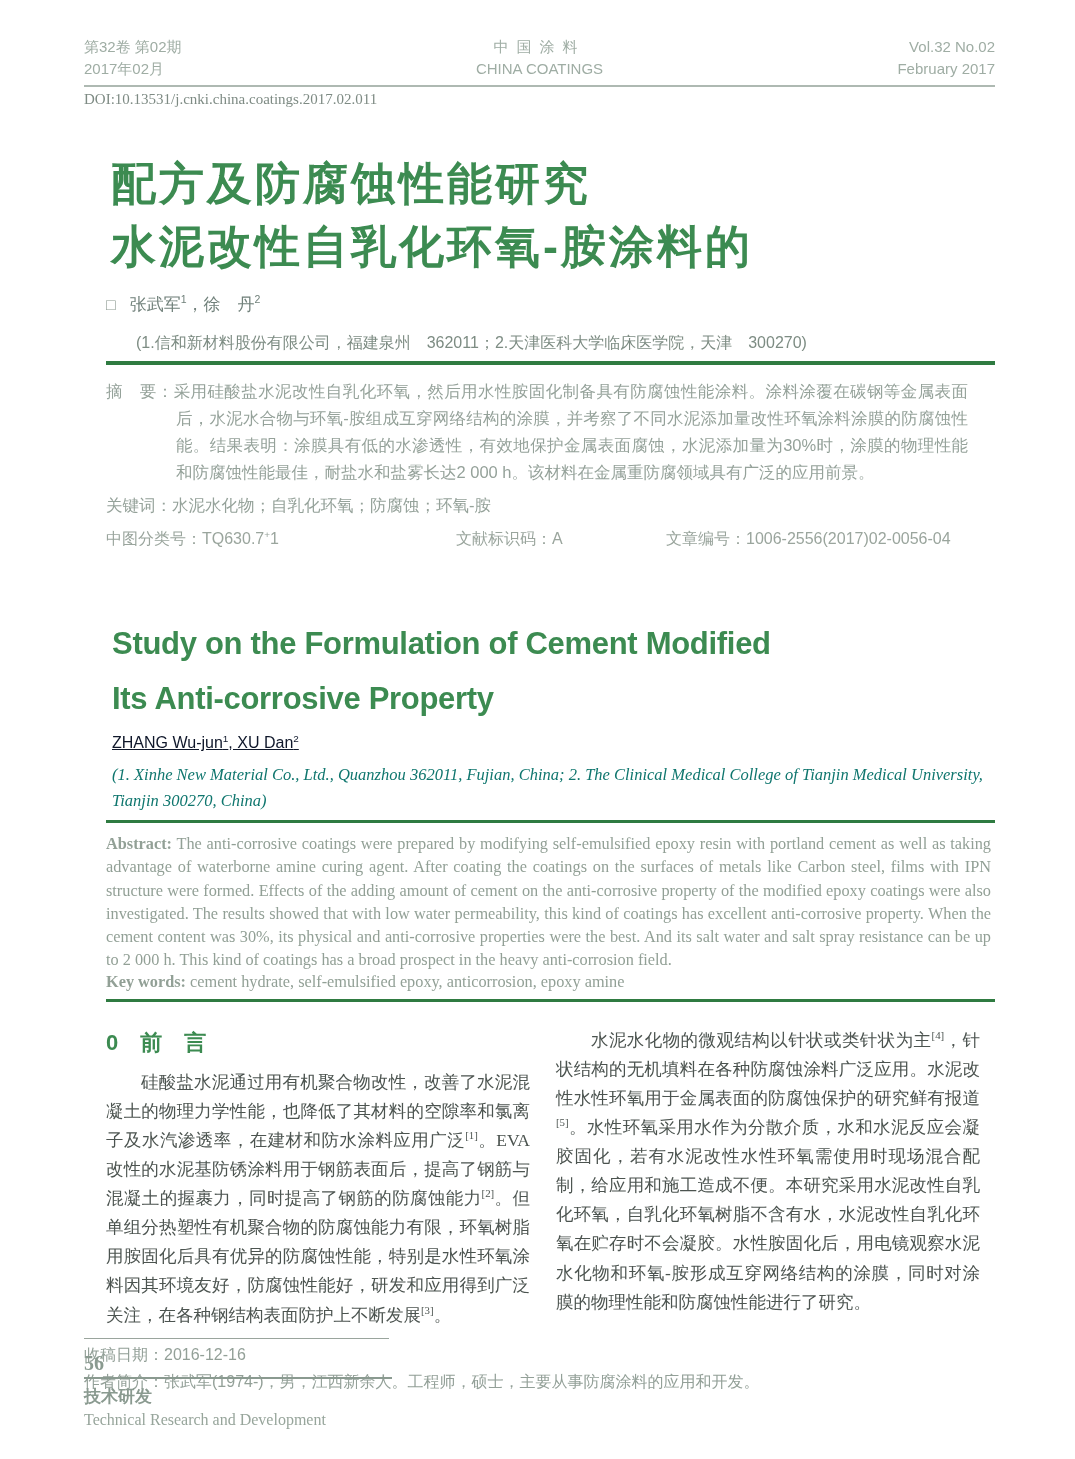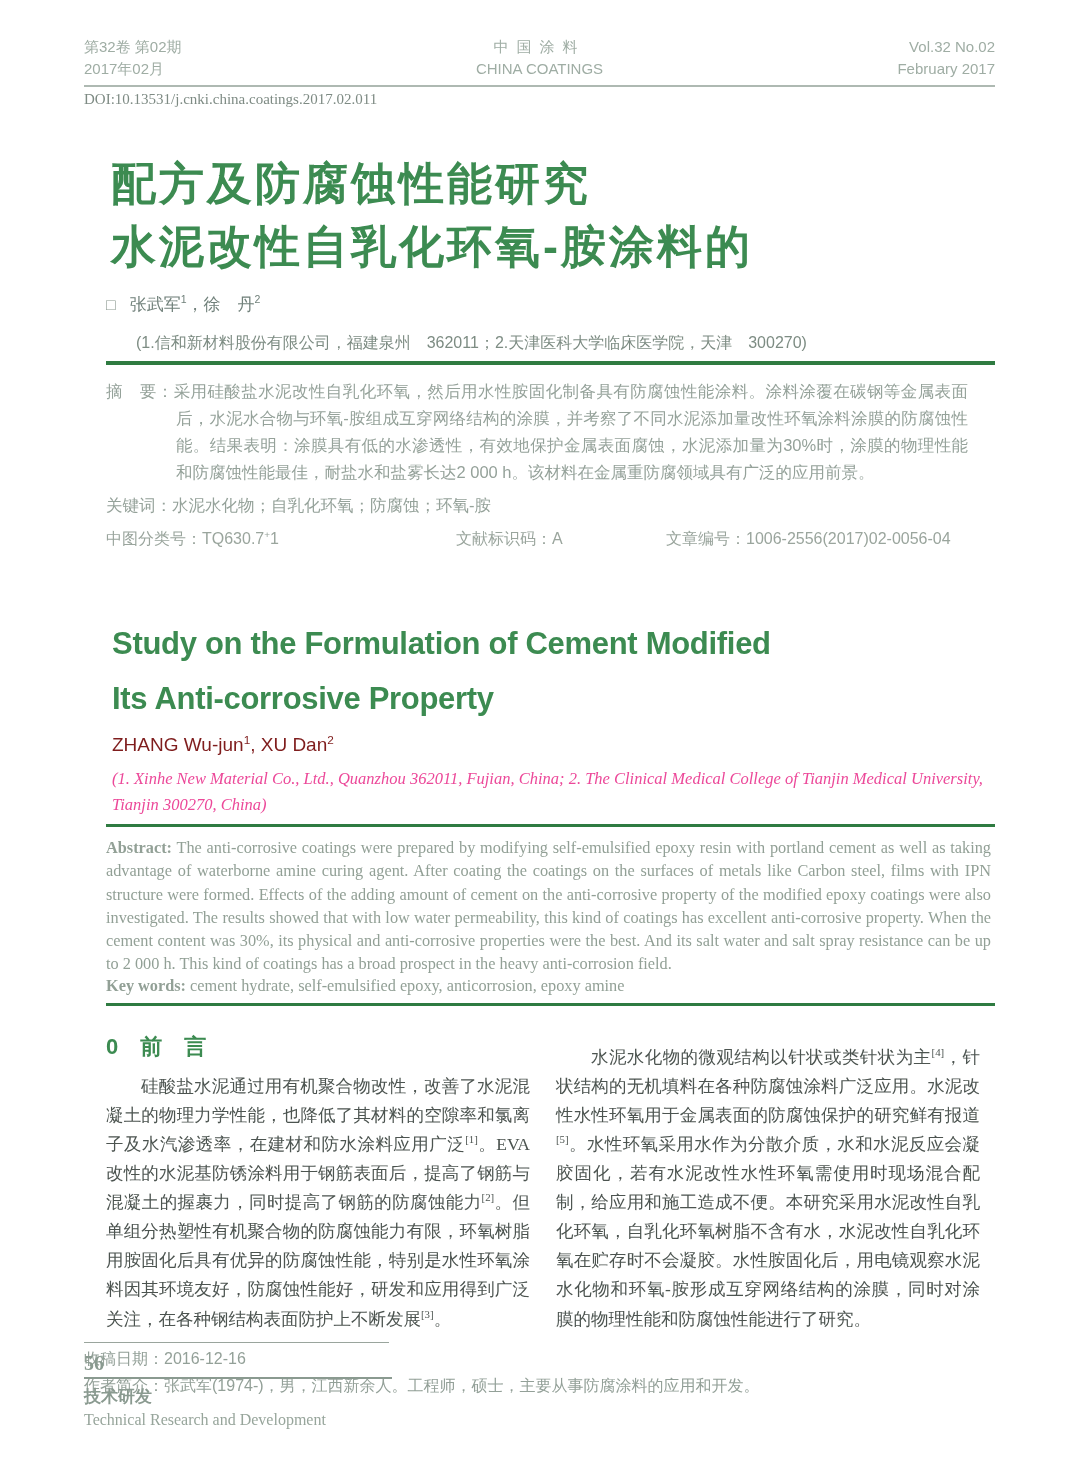--- a/index.html
+++ b/index.html
@@ -36,34 +36,34 @@
             font-size:16.5px; line-height:1.63; color:#95a29a; text-align:justify; }
   .abs-zh .lbl { color:#95a29a; }
   .kw-zh { margin-top:9px; font-size:16.5px; color:#95a29a; }
   .meta-row { margin-top:12px; display:flex; font-size:16px; color:#9aa59d; }
   .meta-row .m1 { flex:0 0 350px; }
   .meta-row .m2 { flex:0 0 210px; }
 
   
   .title-en { margin-top:66px; margin-left:6px; color:#3c8b51; font-size:31px;
               font-weight:bold; letter-spacing:-0.3px; line-height:1.78; }
-  .authors-en { margin-top:8px; margin-left:6px; font-size:19px; color:#7f1d1d; }
+  .authors-en { margin-top:8px; margin-left:6px; font-size:16px; color:#0f172a;text-decoration:underline; }
   .affil-en { margin-top:10px; margin-left:6px; width:880px;
               font-family:"Liberation Serif","DejaVu Serif",serif; font-style:italic;
-              font-size:16.5px; line-height:1.55; color:#ec4899; }
+              font-size:16.5px; line-height:1.55; color:#0f766e; }
   .abs-en { margin-top:9px; width:885px;
             font-family:"Liberation Serif","DejaVu Serif",serif;
             font-size:16.3px; line-height:1.42; color:#92a096; text-align:justify; }
   .abs-en .lbl-b, .kw-en .lbl-b { font-weight:bold; }
   .kw-en { margin-top:1px; font-family:"Liberation Serif","DejaVu Serif",serif;
            font-size:16.3px; color:#92a096; }
 
   
   .section-head { margin-top:26px; color:#3c8b51; font-size:22px; font-weight:bold; }
-  .columns-wrap { display:flex; gap:26px;align-items:flex-end; }
+  .columns-wrap { display:flex; gap:26px; }
   .colcell { flex:0 0 424px; }
   .colcell .para { font-family:"Liberation Serif","DejaVu Serif",serif;
          font-size:17.5px; line-height:1.66; color:#4c5450; text-align:justify;
          text-indent:2em; }
   .colcell.rightcell { padding-top:24px; }
 
   
   .footnote { margin-top:8px; }
   .fn-rule { width:305px; height:1px; background:#9aa59d; }
   .fn-line { margin-top:6px; font-size:16px; color:#93a098; }

